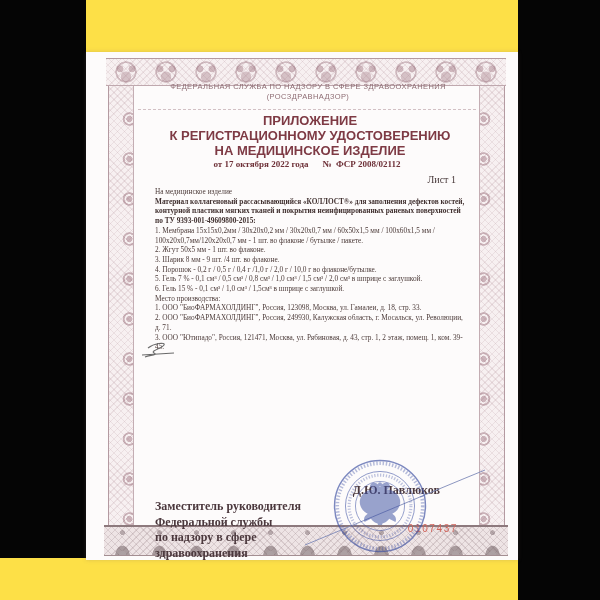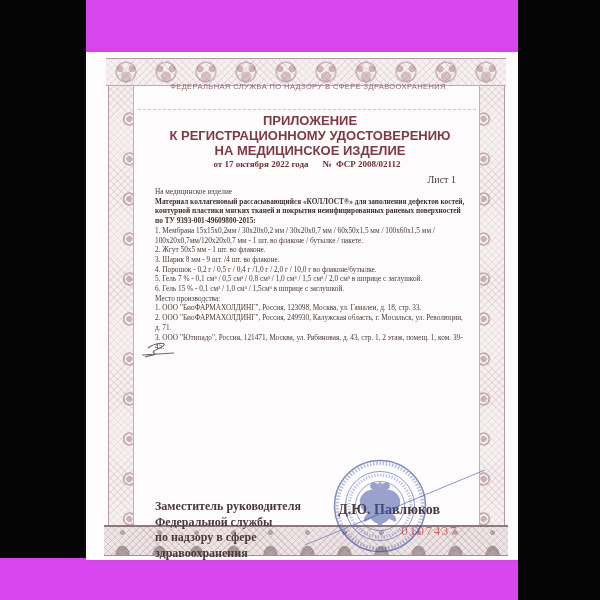--- a/index.html
+++ b/index.html
@@ -1,17 +1,17 @@
 <!DOCTYPE html>
 <html><head>
 <meta charset="utf-8">
 <style>
   html,body{margin:0;padding:0;width:600px;height:600px;background:#ffffff;overflow:hidden;
     font-family:"Liberation Serif", serif;}
-  .stage{position:relative;width:576px;height:600px;background:#d946ef;}
+  .stage{position:relative;width:576px;height:600px;background:#fde047;}
 
   
   .black-left{position:absolute;left:0;top:0;width:86px;height:558px;background:#050505;}
   .black-right{position:absolute;left:518px;top:0;width:82px;height:600px;background:#050505;}
 
   
   .page{position:absolute;left:86px;top:52px;width:432px;height:508px;background:#fdfbfb;
     box-shadow:0 0 4px rgba(120,100,100,.25);}
 
   
@@ -66,43 +66,44 @@
 
   .bodytext{position:absolute;top:135px;left:69px;width:314px;
     font-size:7.3px;line-height:1.33;color:#4b3a38;}
   .bodytext p{margin:0;}
   .bodytext .bold{font-weight:bold;color:#40302f;}
 
   .squiggle{position:absolute;left:54px;top:288px;}
 
   .signer{position:absolute;left:69px;top:447px;font-size:12px;font-weight:bold;
     color:#4b383d;line-height:1.3;width:190px;}
-  .signer-name{position:absolute;right:78px;top:450px;font-size:14px;font-weight:bold;color:#4b383d;}
-  .serial{position:absolute;right:60px;top:471px;font-family:Liberation Serif, serif;
-    font-size:13px;letter-spacing:1.6px;color:#d2655c;}
+  .signer-name{position:absolute;right:78px;top:431px;font-size:12px;font-weight:bold;color:#4b383d;}
+  .serial{position:absolute;right:60px;top:471px;font-family:Liberation Sans, sans-serif;
+    font-size:10px;letter-spacing:1.6px;color:#d2655c;}
 
   .stamp{position:absolute;left:244px;top:404px;width:100px;height:100px;opacity:.85;}
   .penline{position:absolute;left:215px;top:412px;width:190px;height:86px;}
 </style>
 </head>
 <body>
 
 <div class="stage">
   <div class="black-left"></div>
   <div class="black-right"></div>
 
   <div class="page">
 
     <div class="band band-left"></div>
     <div class="band band-right"></div>
     <div class="band band-top"></div>
     <div class="band band-bottom"></div>
 
     <div class="agency">
       <div>ФЕДЕРАЛЬНАЯ СЛУЖБА ПО НАДЗОРУ В СФЕРЕ ЗДРАВООХРАНЕНИЯ</div>
+      <div>(РОСЗДРАВНАДЗОР)</div>
     </div>
     <div class="sep"></div>
 
     <div class="title">
       <div>ПРИЛОЖЕНИЕ</div>
       <div>К РЕГИСТРАЦИОННОМУ УДОСТОВЕРЕНИЮ</div>
       <div>НА МЕДИЦИНСКОЕ ИЗДЕЛИЕ</div>
     </div>
 
     <div class="issue-row">

